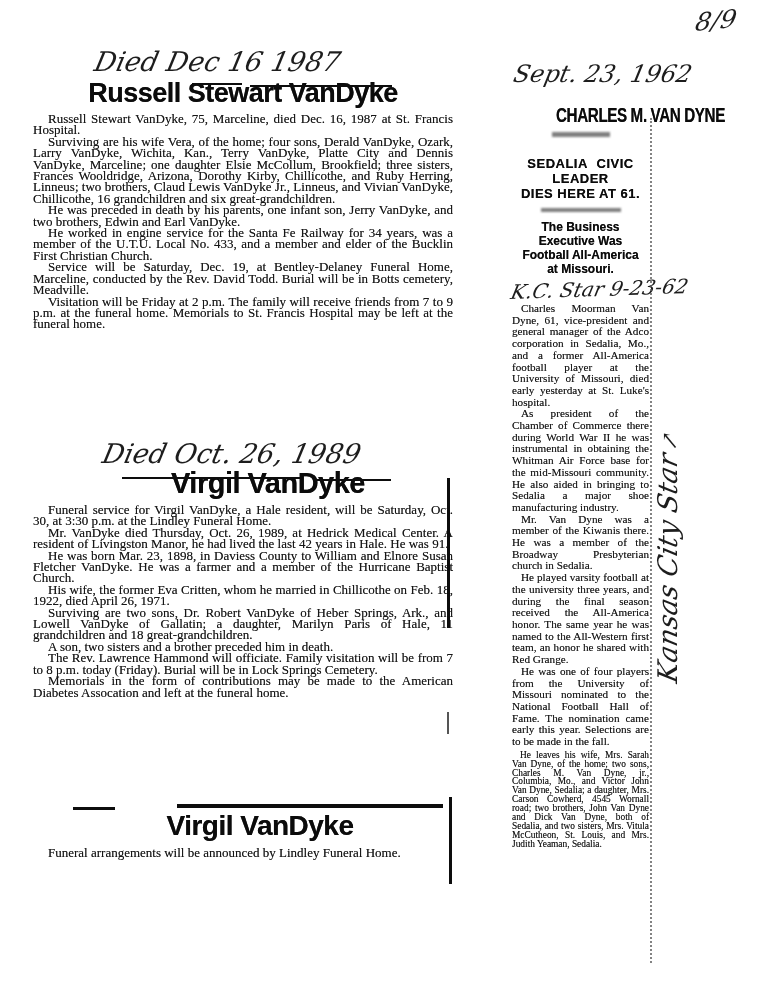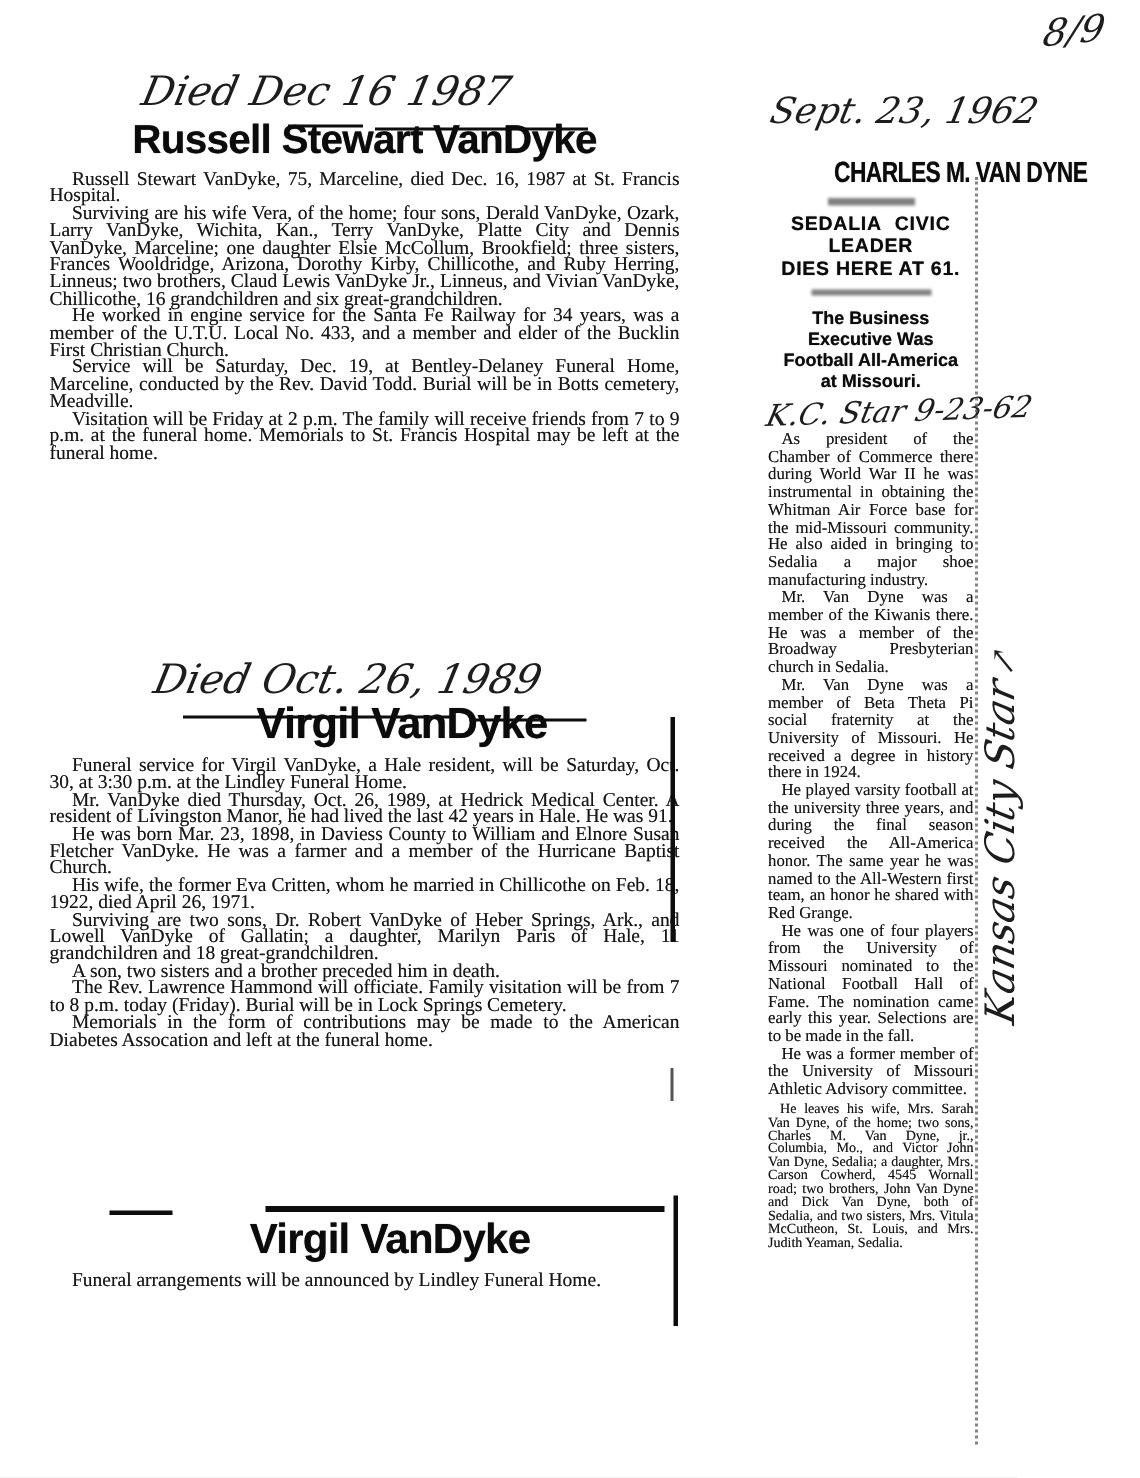--- a/index.html
+++ b/index.html
@@ -41,20 +41,21 @@
 <div id="page">
 
   <div class="hand" style="position:absolute;right:24px;top:6px;font-size:25px;transform:skewX(-14deg) rotate(-6deg);">8/9</div>
 
   <div class="block" style="left:33px;top:46px;width:420px;">
     <div class="hand" style="font-size:27px;margin-left:62px;">Died Dec 16 1987</div>
     <div class="headline" style="font-size:27px;margin-top:1px;">Russell Stewart VanDyke</div>
     <div class="newsbody leftbody" style="margin-top:4px;">
         <p>Russell Stewart VanDyke, 75, Marceline, died Dec. 16, 1987 at St. Francis Hospital.</p>
         <p>Surviving are his wife Vera, of the home; four sons, Derald VanDyke, Ozark, Larry VanDyke, Wichita, Kan., Terry VanDyke, Platte City and Dennis VanDyke, Marceline; one daughter Elsie McCollum, Brookfield; three sisters, Frances Wooldridge, Arizona, Dorothy Kirby, Chillicothe, and Ruby Herring, Linneus; two brothers, Claud Lewis VanDyke Jr., Linneus, and Vivian VanDyke, Chillicothe, 16 grandchildren and six great-grandchildren.</p>
+        <p>He was preceded in death by his parents, one infant son, Jerry VanDyke, and two brothers, Edwin and Earl VanDyke.</p>
         <p>He worked in engine service for the Santa Fe Railway for 34 years, was a member of the U.T.U. Local No. 433, and a member and elder of the Bucklin First Christian Church.</p>
         <p>Service will be Saturday, Dec. 19, at Bentley-Delaney Funeral Home, Marceline, conducted by the Rev. David Todd. Burial will be in Botts cemetery, Meadville.</p>
         <p>Visitation will be Friday at 2 p.m. The family will receive friends from 7 to 9 p.m. at the funeral home. Memorials to St. Francis Hospital may be left at the funeral home.</p>
       </div>
   </div>
   <div class="rule" style="left:192px;top:83px;width:50px;height:2px;"></div>
   <div class="rule" style="left:250px;top:85px;width:142px;height:2px;"></div>
 
   <div class="block" style="left:33px;top:438px;width:420px;">
     <div class="hand" style="font-size:27px;margin-left:70px;">Died Oct. 26, 1989</div>
@@ -85,38 +86,37 @@
         <p>Funeral arrangements will be announced by Lindley Funeral Home.</p>
       </div>
   </div>
 
   <div class="block" style="left:512px;top:60px;width:137px;">
     <div class="hand" style="font-size:24px;margin-left:2px;">Sept. 23, 1962</div>
     <div class="headline" style="margin-top:16px;text-align:left;margin-left:44px;">
       <span class="condensed" style="font-size:19.5px;">CHARLES M. VAN DYNE</span>
     </div>
     <div class="smudge" style="width:58px;height:5px;margin:5px auto 0 auto;"></div>
-    <div class="headline sans" style="font-size:13px;margin-top:4px;line-height:15px;letter-spacing:.5px;">
+    <div class="headline sans" style="font-size:13px;margin-top:19px;line-height:15px;letter-spacing:.5px;">
       <div style="word-spacing:5px;">SEDALIA CIVIC LEADER</div>
       <div>DIES HERE AT 61.</div>
     </div>
     <div class="smudge" style="width:80px;height:4px;margin:7px auto 0 auto;"></div>
     <div class="headline sans" style="font-size:12px;margin-top:8px;line-height:14px;letter-spacing:0;">
       <div>The Business Executive Was</div>
       <div>Football All-America</div>
       <div>at Missouri.</div>
     </div>
     <div class="hand" style="font-size:20px;margin-top:1px;transform:skewX(-14deg) rotate(-2deg);">K.C. Star 9-23-62</div>
     <div class="newsbody rightbody" style="margin-top:2px;">
+        <p>Charles Moorman Van Dyne, 61, vice-president and general manager of the Adco corporation in Sedalia, Mo., and a former All-America football player at the University of Missouri, died early yesterday at St. Luke's hospital.</p>
         <p>As president of the Chamber of Commerce there during World War II he was instrumental in obtaining the Whitman Air Force base for the mid-Missouri community. He also aided in bringing to Sedalia a major shoe manufacturing industry.</p>
         <p>Mr. Van Dyne was a member of the Kiwanis there. He was a member of the Broadway Presbyterian church in Sedalia.</p>
-        <p>Mr. Van Dyne was a member of Beta Theta Pi social fraternity at the University of Missouri. He received a degree in history there in 1924.</p>
         <p>He played varsity football at the university three years, and during the final season received the All-America honor. The same year he was named to the All-Western first team, an honor he shared with Red Grange.</p>
         <p>He was one of four players from the University of Missouri nominated to the National Football Hall of Fame. The nomination came early this year. Selections are to be made in the fall.</p>
-        <p>He was a former member of the University of Missouri Athletic Advisory committee.</p>
       </div>
     <div class="newsbody rightsmall" style="margin-top:3px;">
         <p>He leaves his wife, Mrs. Sarah Van Dyne, of the home; two sons, Charles M. Van Dyne, jr., Columbia, Mo., and Victor John Van Dyne, Sedalia; a daughter, Mrs. Carson Cowherd, 4545 Wornall road; two brothers, John Van Dyne and Dick Van Dyne, both of Sedalia, and two sisters, Mrs. Vitula McCutheon, St. Louis, and Mrs. Judith Yeaman, Sedalia.</p>
       </div>
     
   </div>
 
   <div class="colrule" style="left:650px;top:118px;height:845px;"></div>
 
   <div style="position:absolute;left:652px;top:682px;width:300px;transform:rotate(-90deg);transform-origin:0 0;">

